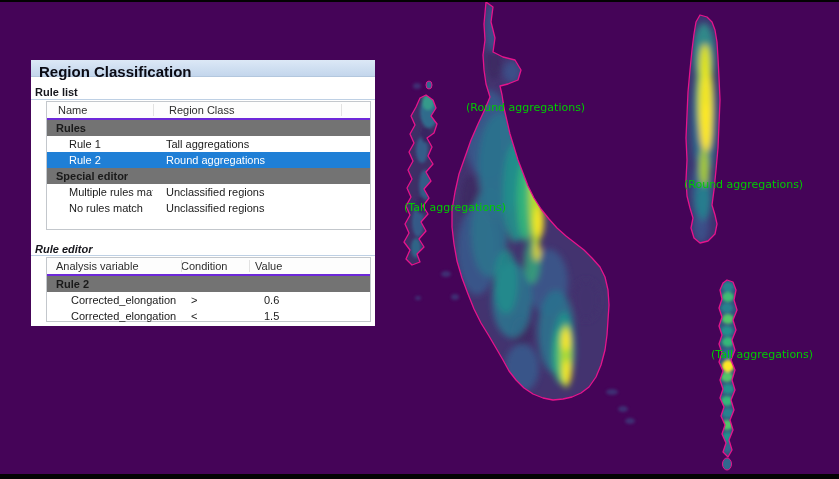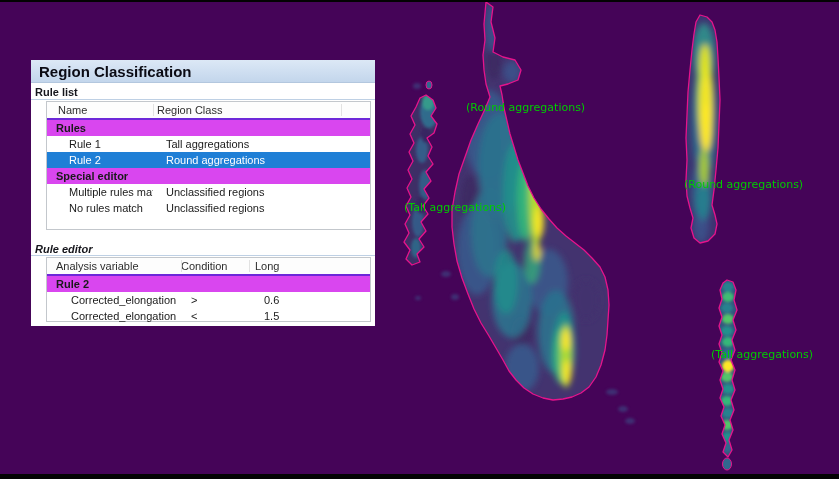--- a/index.html
+++ b/index.html
@@ -20,21 +20,21 @@
     color:var(--labelGreen,#00cc00);
     font:11px "DejaVu Sans", sans-serif;
   }
 
   
   .dialog {
     position:absolute; left:31px; top:60px; width:344px; height:266px; z-index:3;
     background:#ffffff; box-sizing:border-box;
   }
   .title-bar {
-    position:absolute; left:0; top:0; right:0; height:23px;
+    position:absolute; left:0; top:0; right:0; height:17px;
     background:linear-gradient(#dce8f6, var(--titlebar,#c3d6ec));
     border-bottom:1px solid #b3c7de;
     line-height:23px; padding-left:8px; box-sizing:border-box;
     font-size:15px; font-weight:bold; color:#0b0b14;
   }
   .dialog-body { position:absolute; left:0; top:24px; right:0; bottom:0; background:#fff;border-radius:32px; }
   .section-label {
     position:absolute; left:4px; height:12px; line-height:12px;
     font-size:11px; font-weight:bold; color:#16161c;
   }
@@ -49,32 +49,32 @@
     position:relative; display:flex; height:16px; line-height:16px;
     border-bottom:2px solid #6d28d9; color:#2e2e2e; background:#fdfdfd;
   }
   .vsep { position:absolute; top:2px; bottom:2px; width:1px; background:#e2e2e2; }
   .hc { box-sizing:border-box; overflow:hidden; }
   .trow { display:flex; height:16px; line-height:16px; }
   .cell { box-sizing:border-box; overflow:hidden; white-space:nowrap; }
 
   
   .rl .hc1 { flex:0 0 106px; padding-left:11px; }
-  .rl .hc2 { flex:1; padding-left:4px; }
+  .rl .hc2 { flex:1; padding-left:16px; }
   .rl .c1 { flex:0 0 106px; }
   .rl .c2 { flex:1; padding-left:13px; }
   
   .re .hc1 { flex:0 0 134px; padding-left:9px; }
   .re .hc2 { flex:0 0 68px; }
   .re .hc3 { flex:1; padding-left:6px; }
   .re .c1 { flex:0 0 134px; }
   .re .c2 { flex:0 0 68px; padding-left:10px; }
   .re .c3 { flex:1; padding-left:15px; }
 
-  .trow.group { font-weight:bold; background:#d946ef;justify-content:flex-end; }
+  .trow.group { font-weight:bold; background:#737373;justify-content:flex-end; }
   .trow.group .c1 { padding-left:9px; }
   .trow.item .c1 { padding-left:22px; }
   .re .trow.item .c1 { padding-left:24px; }
   .trow.selected { background:var(--sel,#2383d6); color:#fff; }
   .trow.selected .c1 { padding-left:22px; }
 </style>
 </head>
 <body>
 
 <div class="scene">
@@ -263,21 +263,21 @@
           </div>
       </div>
 
       <div class="section-label" style="top:159px;font-style:italic;">Rule editor</div>
       <div class="section-divider" style="top:171px;"></div>
 
       <div class="panel-table re" style="top:173px; height:65px;">
         <div class="thead">
           <span class="hc hc1">Analysis variable</span>
           <span class="hc hc2">Condition</span>
-          <span class="hc hc3">Long</span>
+          <span class="hc hc3">Value</span>
           <span class="vsep" style="left:134px;"></span>
           <span class="vsep" style="left:202px;"></span>
         </div>
         <div>
 
             <div class="trow group">
               <span class="cell c1">Rule 2</span>
               <span class="cell c2"></span>
               <span class="cell c3"></span>
             </div>

